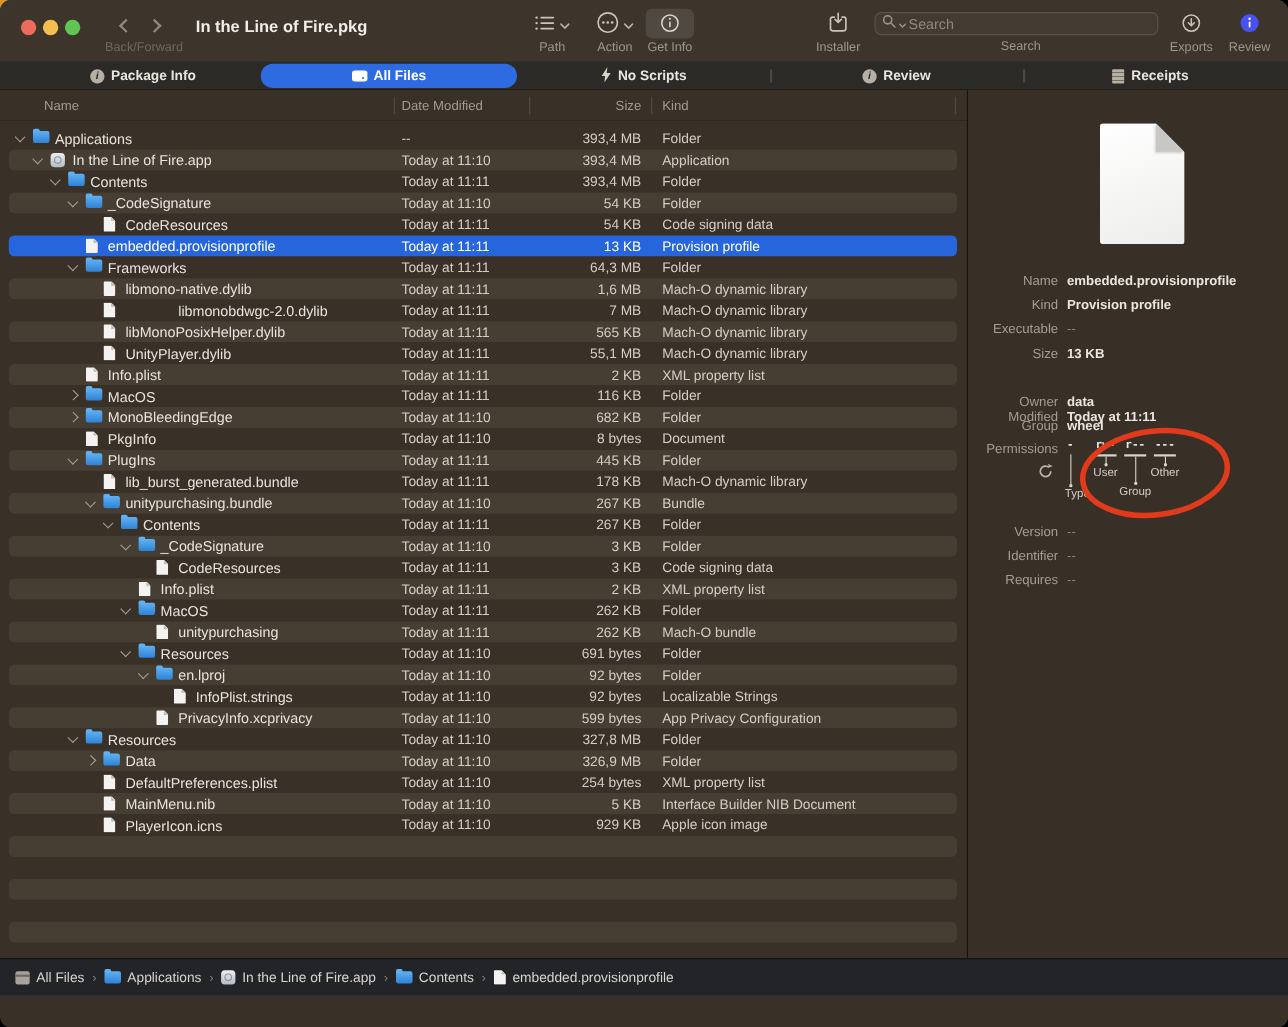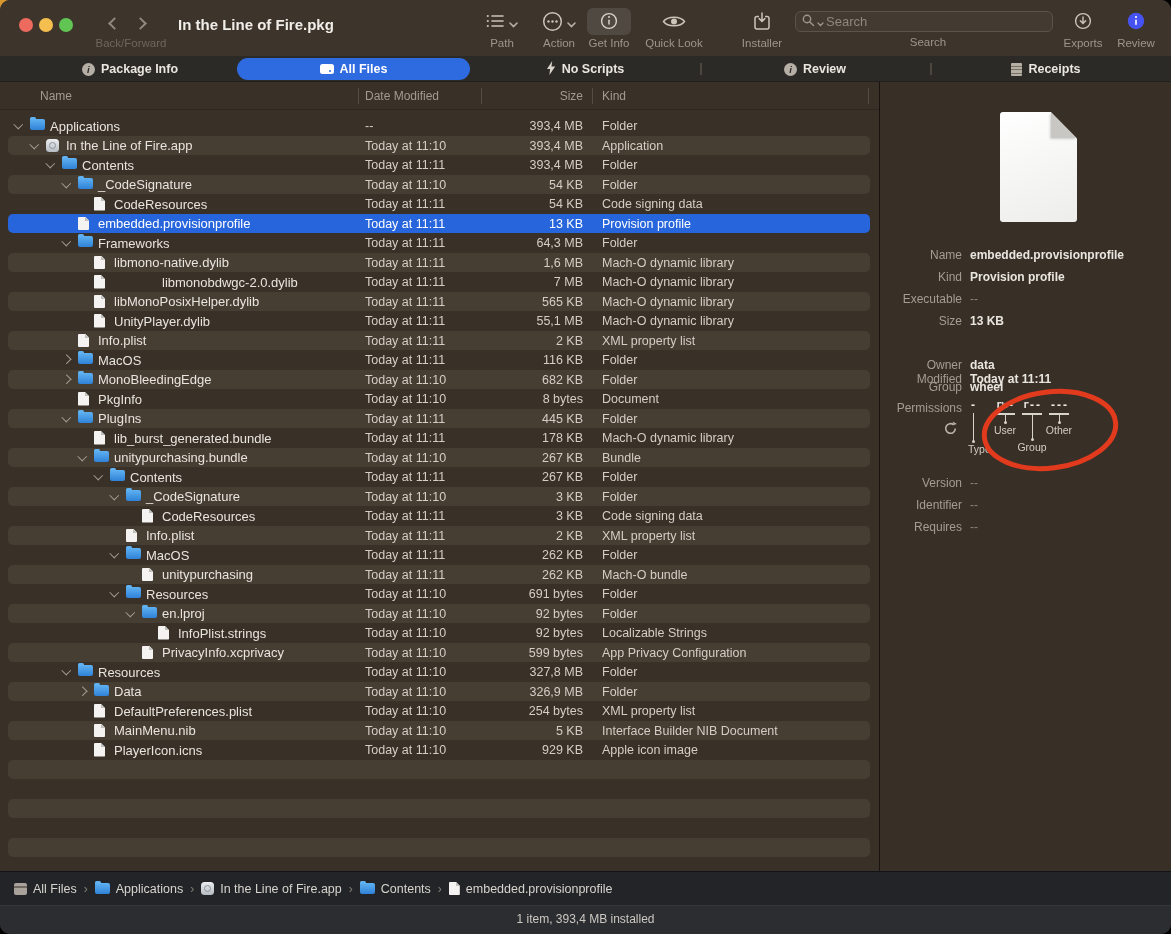--- a/index.html
+++ b/index.html
@@ -152,29 +152,20 @@
       <div class="icwrap">
           <span><svg width="18" height="18" viewBox="0 0 18 18">
               <circle cx="9" cy="9" r="7.4" fill="none" stroke="#d8d2c8" stroke-width="1.4"></circle>
               <rect x="8.25" y="7.6" width="1.5" height="5.2" rx="0.75" fill="#d8d2c8"></rect>
               <circle cx="9" cy="5.1" r="1" fill="#d8d2c8"></circle>
             </svg></span>
         </div>
       <div class="lab">Get Info</div>
     </div>
 
-    <div class="tbtn" id="btn-quicklook" style="left:634px;width:80px;">
-      <div class="icwrap">
-          <span><svg width="24" height="15" viewBox="0 0 24 15">
-              <path d="M1.5 7.5 C5.5 1.8 18.5 1.8 22.5 7.5 C18.5 13.2 5.5 13.2 1.5 7.5 Z" fill="none" stroke="#cbc4b9" stroke-width="1.5"></path>
-              <circle cx="12" cy="7.5" r="3" fill="#cbc4b9"></circle>
-            </svg></span>
-        </div>
-      <div class="lab">Quick Look</div>
-    </div>
 
     <div class="tbtn" id="btn-installer" style="left:727px;width:70px;">
       <div class="icwrap">
           <span><svg width="18" height="19" viewBox="0 0 18 19">
               <path d="M6 4.5 H4 a2 2 0 0 0 -2 2 v8.5 a2 2 0 0 0 2 2 h10 a2 2 0 0 0 2 -2 V6.5 a2 2 0 0 0 -2 -2 h-2" fill="none" stroke="#cbc4b9" stroke-width="1.5"></path>
               <path d="M9 1 v8.2 M6.2 6.6 L9 9.4 L11.8 6.6" fill="none" stroke="#cbc4b9" stroke-width="1.5" stroke-linecap="round"></path>
             </svg></span>
         </div>
       <div class="lab">Installer</div>
     </div>
@@ -654,14 +645,13 @@
         <span class="ic ic-folder"></span>
         <span>Contents</span>
       </span>
       <span class="bc-sep">›</span>
       <span class="bc-item">
         <span class="ic ic-file"></span>
         <span>embedded.provisionprofile</span>
       </span>
     </div>
 
-  <div id="statusbar">1 item, 393,4 MB installed</div>
 </div>
 
 </body></html>

